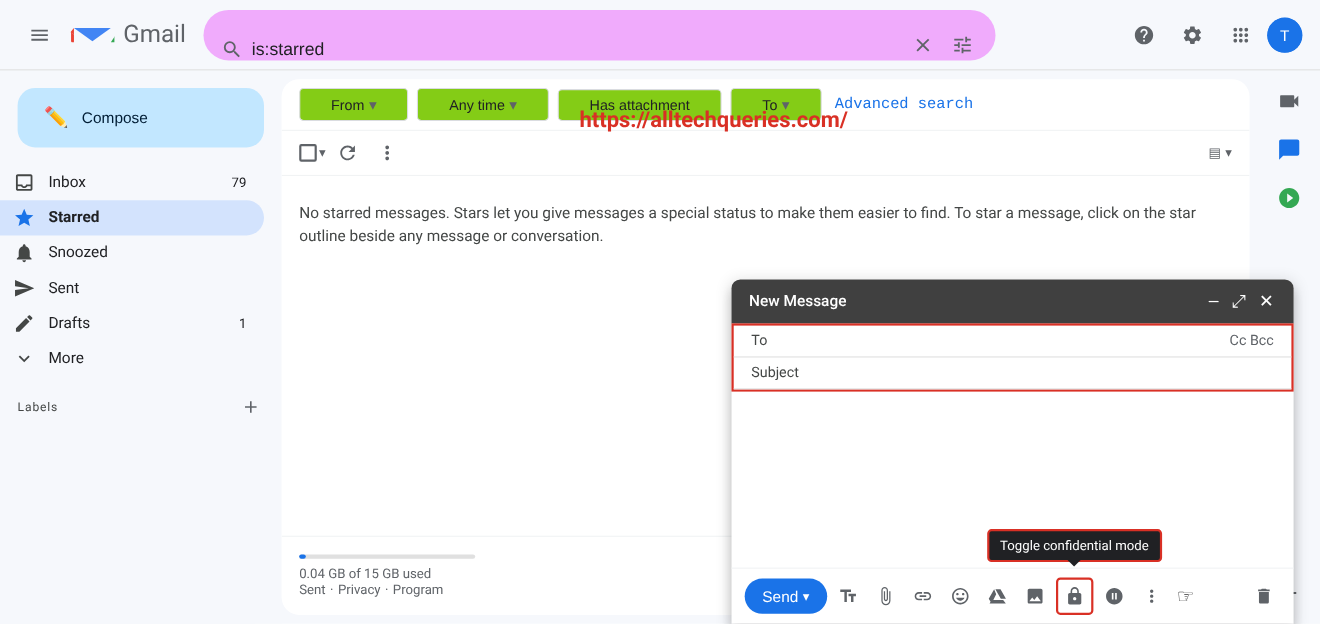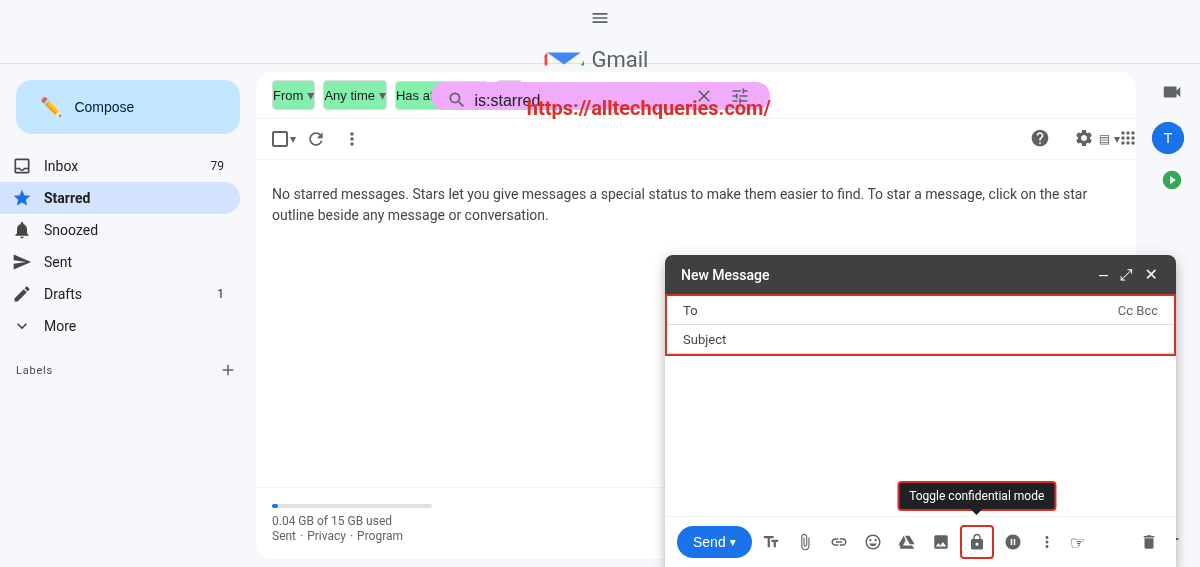--- a/index.html
+++ b/index.html
@@ -3,21 +3,20 @@
   <meta charset="utf-8">
   <style>
     * { box-sizing: border-box; margin: 0; padding: 0; }
     body { font-family: 'Google Sans', Roboto, Arial, sans-serif; background: #f6f8fc; font-size: 14px; color: #202124; overflow: hidden; }
 
     
     .top-bar {
       display: flex; align-items: center; background: #f6f8fc;
       height: 64px; padding: 0 16px; gap: 8px; position: relative;
       border-bottom: 1px solid #e0e0e0;
-      flex-direction: column;
     }
     .hamburger-icon { cursor: pointer; padding: 8px; border-radius: 50%; display: flex; align-items: center; justify-content: center; }
     .gmail-logo { display: flex; align-items: center; gap: 4px; margin-right: 8px; }
     .search-bar {
       display: flex; align-items: flex-end; background: #f0abfc;
       border-radius: 24px; flex: 1; max-width: 720px; height: 46px;
       padding: 0 16px; gap: 8px; position: relative;
     }
     .search-icon-wrap { color: #5f6368; display: flex; align-items: center; }
     .search-input { border: none; background: transparent; font-size: 16px; color: #202124; flex: 1; outline: none; }
@@ -49,22 +48,22 @@
     .nav-icon { font-size: 18px; color: #444746; display: flex; align-items: center; }
     .nav-item.active .nav-icon { color: #1a73e8; }
     .section-label { padding: 16px 16px 8px 16px; font-size: 11px; font-weight: 400; color: #444746; letter-spacing: 0.07em; display: flex; align-items: center; justify-content: space-between; }
     .add-label-btn { cursor: pointer; display: flex; align-items: center; justify-content: center; width: 24px; height: 24px; border-radius: 50%; }
 
     
     .main { flex: 1; background: #fff; display: flex; flex-direction: column; border-radius: 16px; margin: 8px 8px 8px 0; overflow: hidden; }
     .search-filters { display: flex; align-items: center; padding: 8px 16px; gap: 8px; border-bottom: 1px solid #f1f3f4; }
     .filter-btn {
       display: flex; align-items: center; gap: 4px; border: 1px solid #dadce0;
-      border-radius: 4px; padding: 6px 0; font-size: 13px; color: #202124;
-      cursor: pointer; background: #86efac;
+      border-radius: 4px; padding: 6px 28px; font-size: 13px; color: #202124;
+      cursor: pointer; background: #84cc16;
     }
     .filter-btn .chevron { font-size: 14px; color: #5f6368; }
     .advanced-search-link { color: #1a73e8; font-size: 14px; cursor: pointer; margin-left: 4px; text-decoration: none; font-family: Liberation Mono, monospace; }
 
     
     .toolbar-row { display: flex; align-items: center; padding: 4px 16px; border-bottom: 1px solid #f1f3f4; gap: 4px; }
     .checkbox-wrap { display: flex; align-items: center; gap: 2px; }
     .checkbox { width: 16px; height: 16px; border: 2px solid #5f6368; border-radius: 2px; cursor: pointer; background: #fff; }
     .tool-btn { padding: 6px; border-radius: 50%; cursor: pointer; background: transparent; border: none; display: flex; align-items: center; color: #5f6368; font-size: 18px; }
     .view-toggle { margin-left: auto; display: flex; align-items: center; gap: 4px; }

